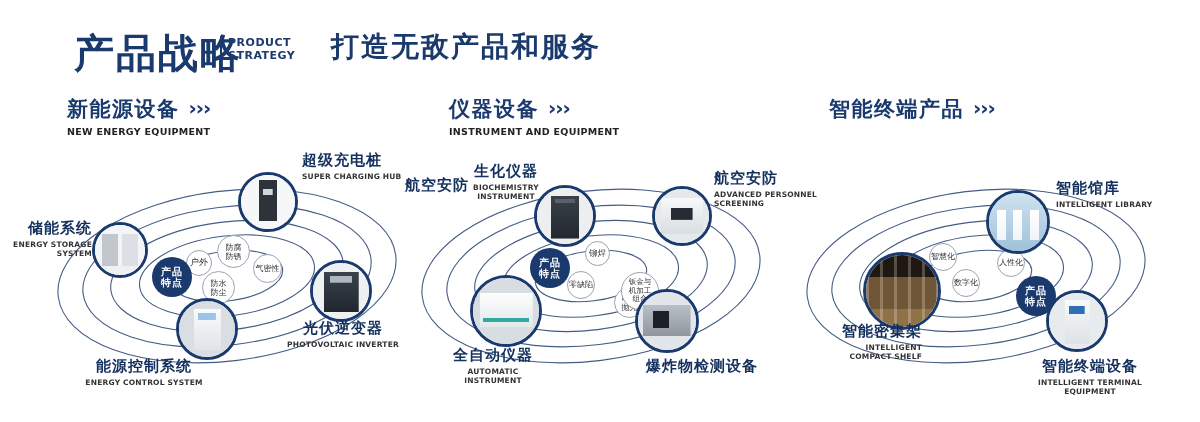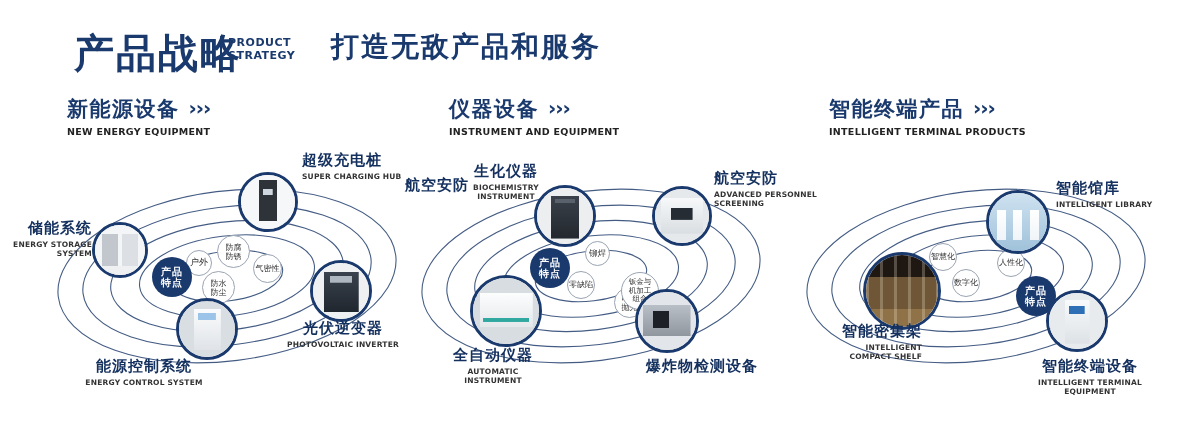--- a/index.html
+++ b/index.html
@@ -226,21 +226,20 @@
       <div class="zh">爆炸物检测设备</div>
     </div>
   </div>
 
   <div>
     <div class="sec-head head-3">
       <div class="sec-row">
         <span class="sec-title">智能终端产品</span>
         <span class="sec-arrows">›››</span>
       </div>
-      <div class="sec-sub">INTELLIGENT TERMINAL PRODUCTS</div>
     </div>
 
     <svg class="orbits orb-3" width="345" height="180" viewBox="0 0 345 180">
       <g transform="rotate(-7 172 88)" fill="none" stroke="#24406f" stroke-width="1.1" opacity="0.85">
         <ellipse cx="172" cy="88" rx="56" ry="25"></ellipse>
         <ellipse cx="172" cy="88" rx="88" ry="40"></ellipse>
         <ellipse cx="172" cy="88" rx="117" ry="54"></ellipse>
         <ellipse cx="172" cy="88" rx="145" ry="69"></ellipse>
         <ellipse cx="172" cy="88" rx="170" ry="85"></ellipse>
       </g>

